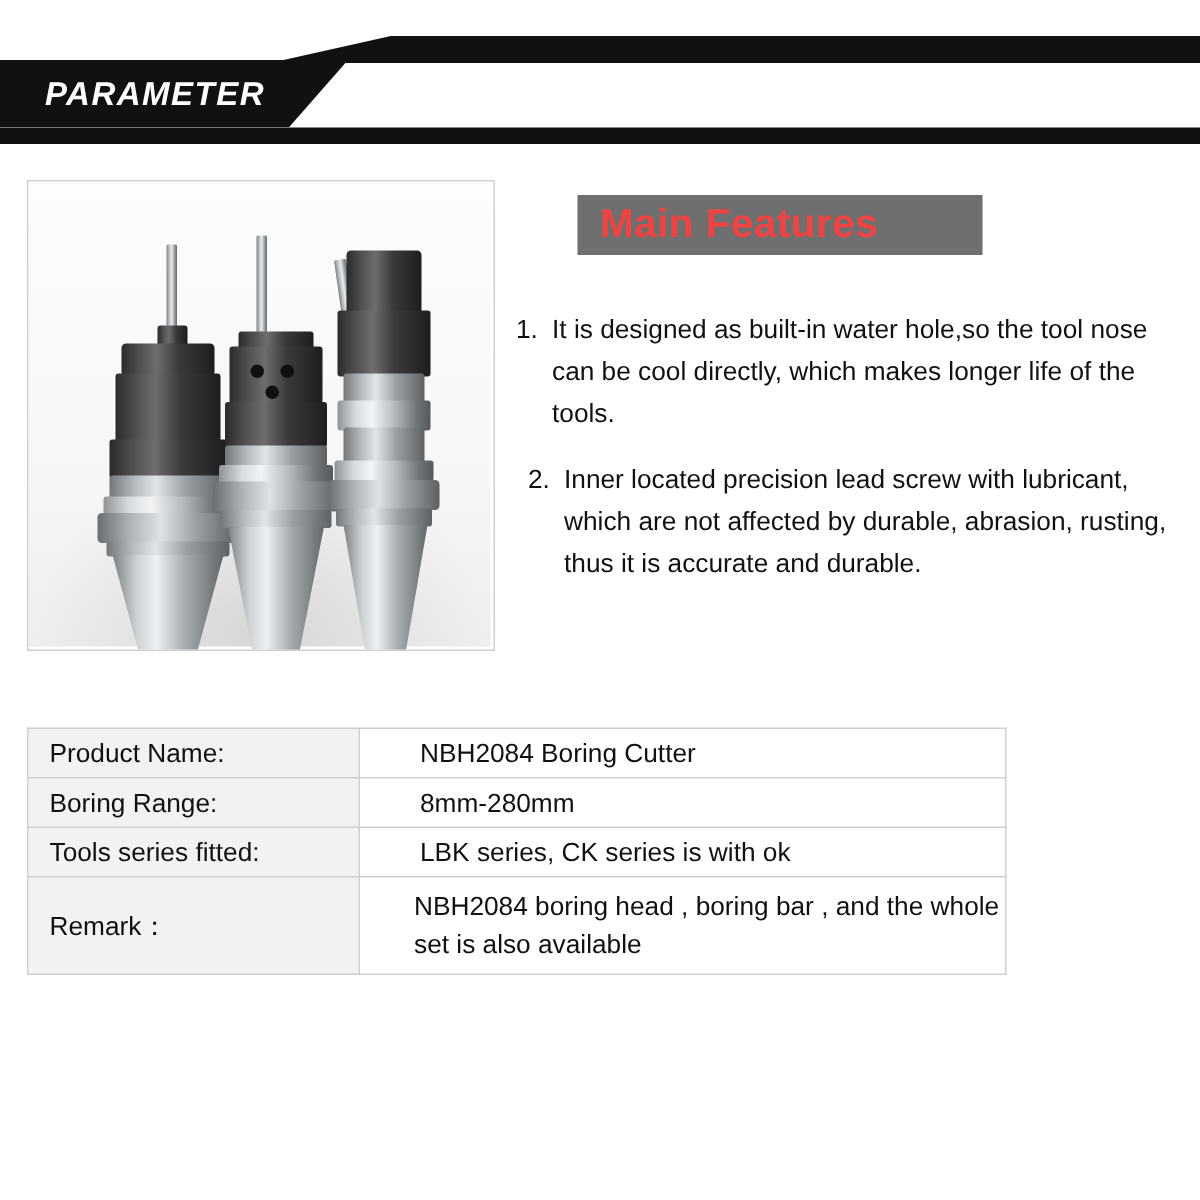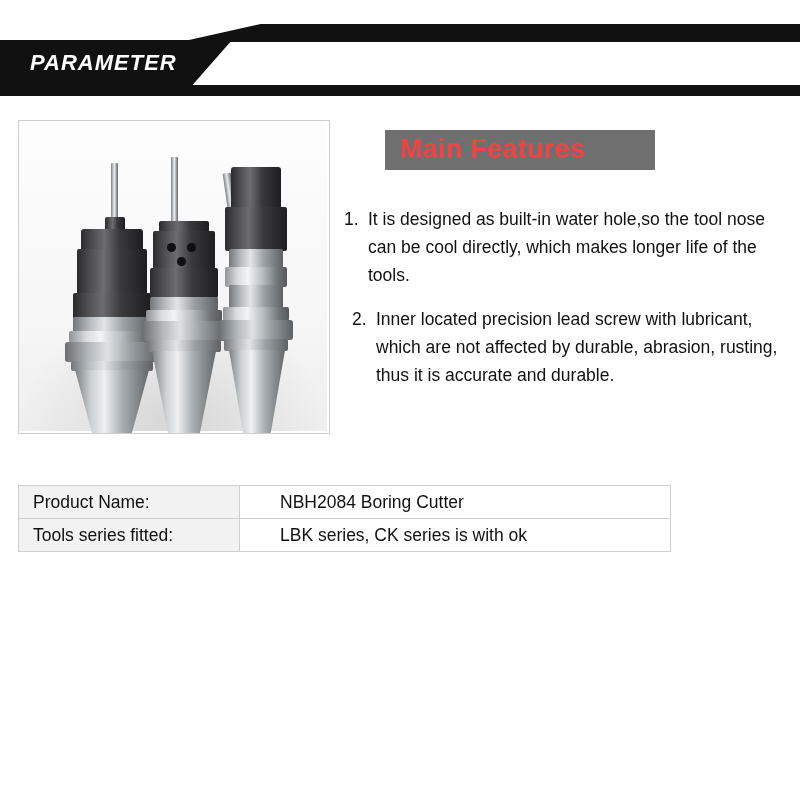--- a/index.html
+++ b/index.html
@@ -251,19 +251,27 @@
   </div>
 </div>
 
 <table class="spec-table">
   <tbody>
     <tr>
       <td class="label">Product Name:</td>
       <td class="value">NBH2084 Boring Cutter</td>
     </tr>
     <tr>
+      <td class="label">Boring Range:</td>
+      <td class="value">8mm-280mm</td>
+    </tr>
+    <tr>
       <td class="label">Tools series fitted:</td>
       <td class="value">LBK series, CK series is with ok</td>
     </tr>
+    <tr class="remark">
+      <td class="label">Remark：</td>
+      <td class="value">NBH2084 boring head , boring bar , and the whole set is also available</td>
+    </tr>
   </tbody>
 </table>
 
 <div class="clip-bottom"></div>
 
 </body></html>

